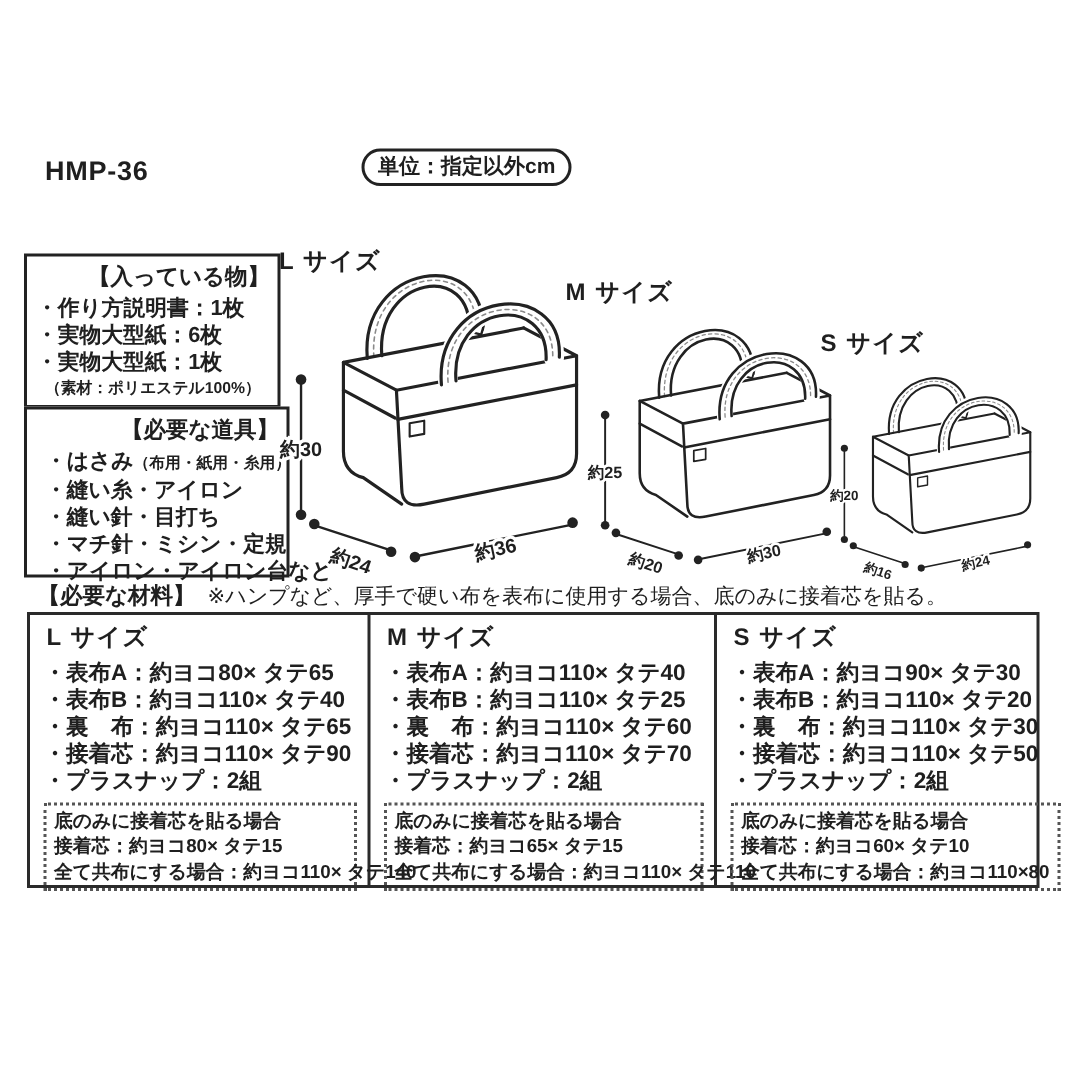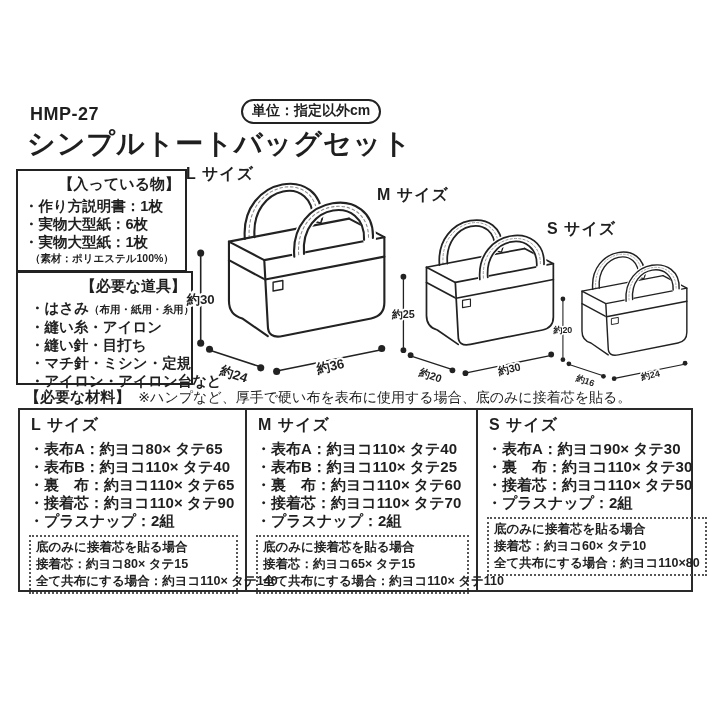--- a/index.html
+++ b/index.html
@@ -76,23 +76,22 @@
         <path d="M33,213 L85,230" stroke-width="1.8"></path>
         <circle cx="88" cy="232" r="4" fill="#222" stroke="none"></circle>
 
         <circle cx="106" cy="236" r="4" fill="#222" stroke="none"></circle>
         <path d="M109,235 L222,212" stroke-width="1.8"></path>
         <circle cx="225" cy="210" r="4" fill="#222" stroke="none"></circle>
       </g>
     </defs>
   </svg>
 
-  <div class="abs code">HMP-27</div>
+  <div class="abs code">HMP-36</div>
   <div class="abs badge">単位：指定以外cm</div>
-  <div class="abs title">シンプルトートバッグセット</div>
 
   <div class="abs infobox box1">
     <div class="bt">【入っている物】</div>
     <div class="li">・作り方説明書：1枚</div>
     <div class="li">・実物大型紙：6枚</div>
     <div class="li">・実物大型紙：1枚</div>
     <div class="note">（素材：ポリエステル100%）</div>
   </div>
 
   <div class="abs infobox box2">
@@ -160,20 +159,21 @@
       <div class="dotted">
         <div class="dl">底のみに接着芯を貼る場合</div>
         <div class="dl">接着芯：約ヨコ65× タテ15</div>
         <div class="dl">全て共布にする場合：約ヨコ110× タテ110</div>
       </div>
     </div>
 
     <div class="mcol c3">
       <div class="msize">S サイズ</div>
       <div class="mi">・表布A：約ヨコ90× タテ30</div>
+      <div class="mi">・表布B：約ヨコ110× タテ20</div>
       <div class="mi">・裏　布：約ヨコ110× タテ30</div>
       <div class="mi">・接着芯：約ヨコ110× タテ50</div>
       <div class="mi">・プラスナップ：2組</div>
       <div class="dotted">
         <div class="dl">底のみに接着芯を貼る場合</div>
         <div class="dl">接着芯：約ヨコ60× タテ10</div>
         <div class="dl">全て共布にする場合：約ヨコ110×80</div>
       </div>
     </div>
 

